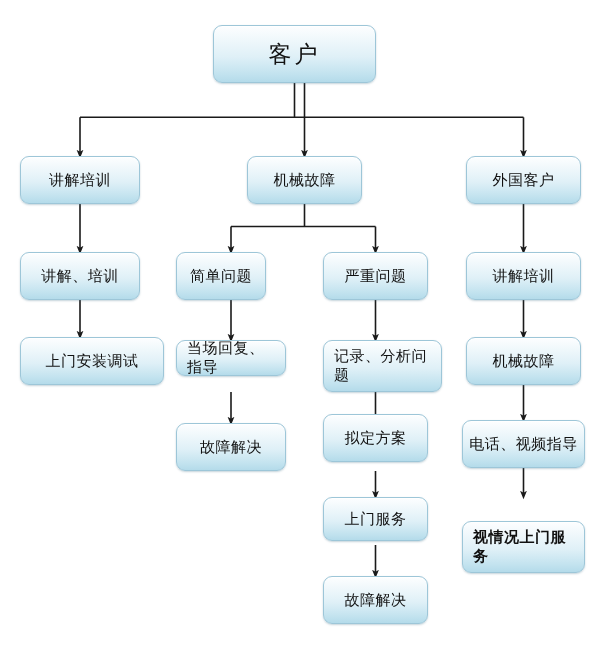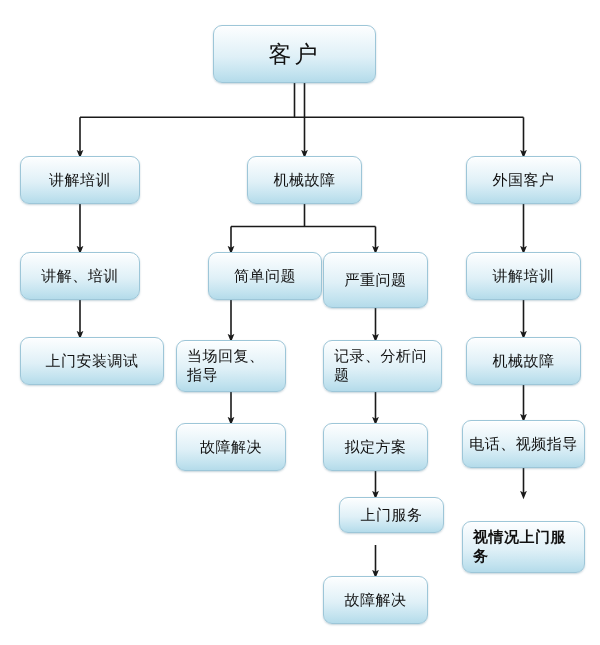--- a/index.html
+++ b/index.html
@@ -97,54 +97,54 @@
       </div>
       <div class="node" style="left: 20px; top: 156px; width: 120px; height: 48px;">
         <span class="label">讲解培训</span>
       </div>
       <div class="node" style="left: 247px; top: 156px; width: 115px; height: 48px;">
         <span class="label">机械故障</span>
       </div>
       <div class="node" style="left: 466px; top: 156px; width: 115px; height: 48px;">
         <span class="label">外国客户</span>
       </div>
-      <div class="node" style="left: 20px; top: 252px; width: 120px; height: 48px; border-radius: 10px;">
+      <div class="node" style="left: 20px; top: 252px; width: 120px; height: 48px;">
         <span class="label">讲解、培训</span>
       </div>
-      <div class="node" style="left: 176px; top: 252px; width: 114px; height: 48px; margin-left: 32px;">
+      <div class="node" style="left: 176px; top: 252px; width: 90px; height: 48px;">
         <span class="label">简单问题</span>
       </div>
-      <div class="node" style="left: 323px; top: 252px; width: 105px; height: 56px;">
+      <div class="node" style="left: 323px; top: 252px; width: 105px; height: 48px;">
         <span class="label">严重问题</span>
       </div>
       <div class="node" style="left: 466px; top: 252px; width: 115px; height: 48px;">
         <span class="label">讲解培训</span>
       </div>
       <div class="node" style="left: 20px; top: 337px; width: 144px; height: 48px;">
         <span class="label">上门安装调试</span>
       </div>
-      <div class="node two-line" style="left: 176px; top: 340px; width: 110px; height: 52px;">
+      <div class="node two-line" style="left: 176px; top: 340px; width: 110px; height: 36px;">
         <span class="label">当场回复、指导</span>
       </div>
       <div class="node two-line" style="left: 323px; top: 340px; width: 119px; height: 52px;">
         <span class="label">记录、分析问题</span>
       </div>
       <div class="node" style="left: 466px; top: 337px; width: 115px; height: 48px;">
         <span class="label">机械故障</span>
       </div>
       <div class="node" style="left: 176px; top: 423px; width: 110px; height: 48px;">
         <span class="label">故障解决</span>
       </div>
-      <div class="node" style="left: 323px; top: 423px; width: 105px; height: 48px;">
+      <div class="node" style="left: 323px; top: 414px; width: 105px; height: 48px;">
         <span class="label">拟定方案</span>
       </div>
       <div class="node" style="left: 462px; top: 420px; width: 123px; height: 48px;">
         <span class="label">电话、视频指导</span>
       </div>
-      <div class="node" style="left: 323px; top: 497px; width: 105px; height: 36px; margin-left: 16px;">
+      <div class="node" style="left: 323px; top: 497px; width: 105px; height: 44px;">
         <span class="label">上门服务</span>
       </div>
       <div class="node two-line" style="left: 462px; top: 521px; width: 123px; height: 52px; font-weight: bold;">
         <span class="label">视情况上门服务</span>
       </div>
       <div class="node" style="left: 323px; top: 576px; width: 105px; height: 48px;">
         <span class="label">故障解决</span>
       </div>
     </div>
 </div>

